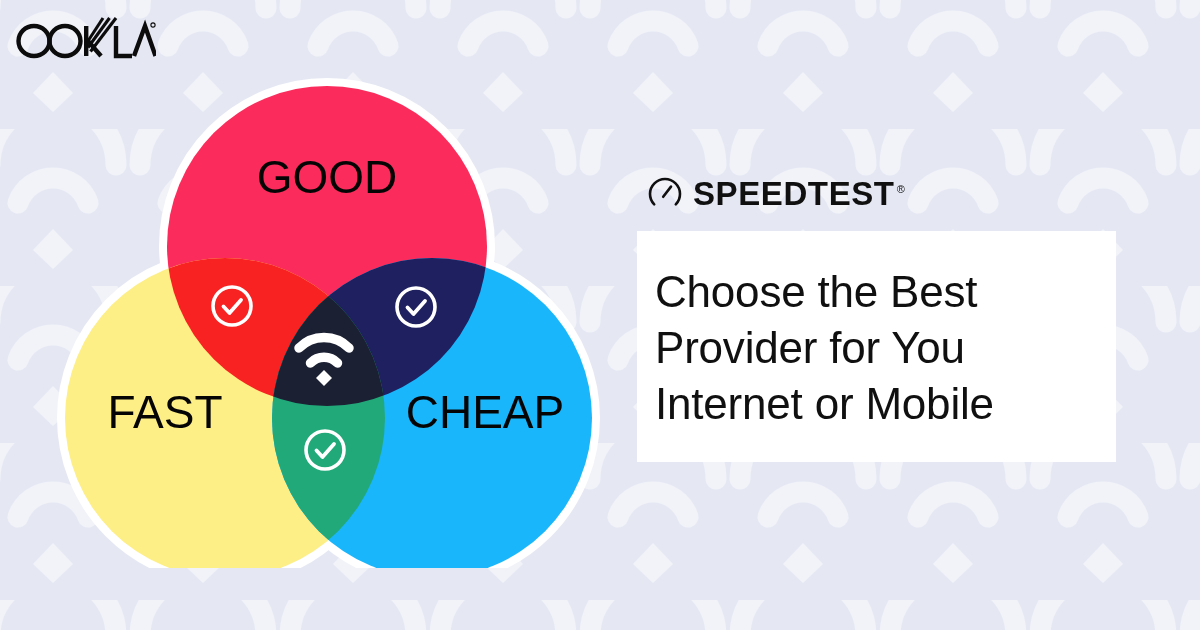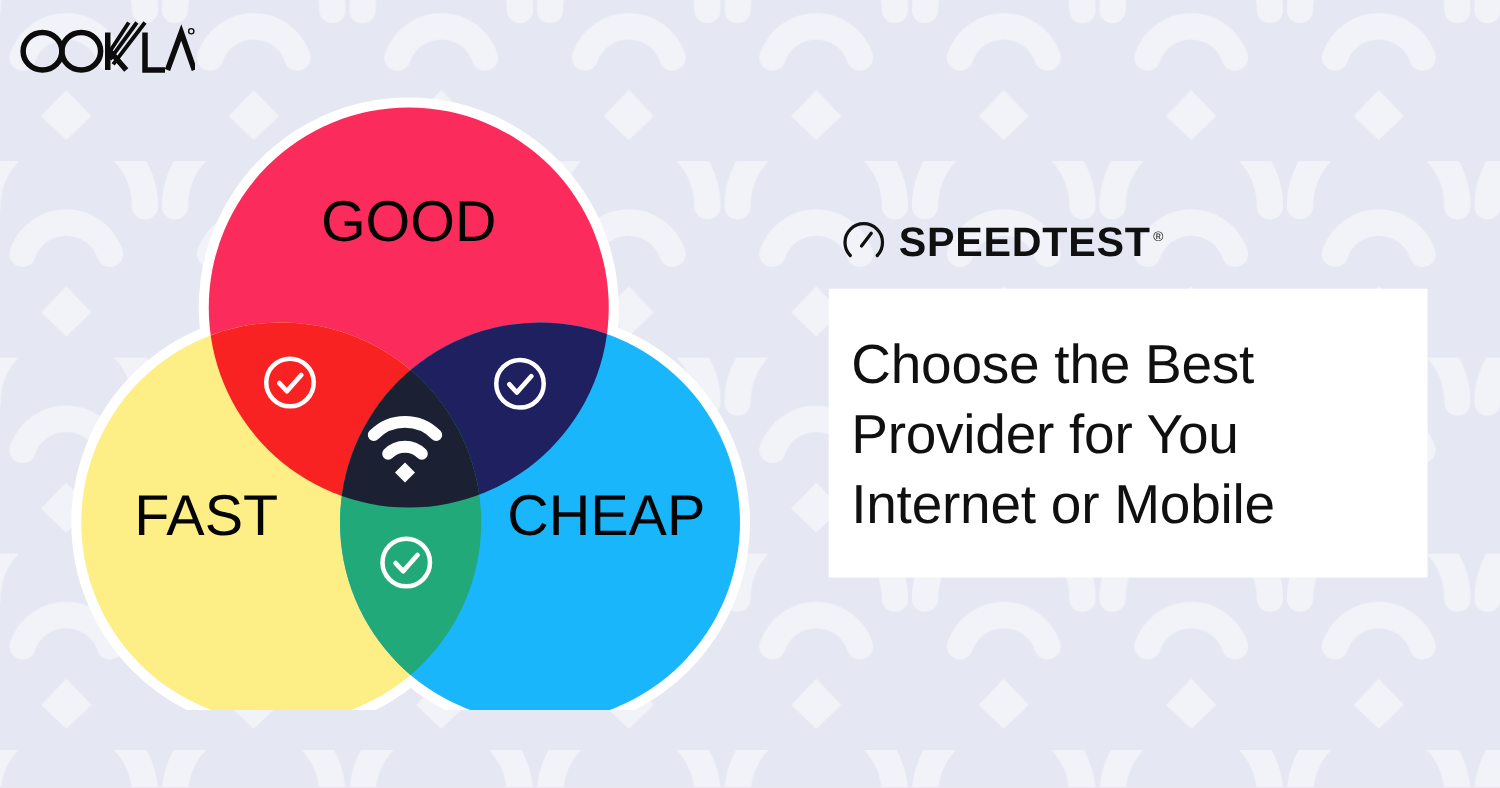--- a/index.html
+++ b/index.html
@@ -4,21 +4,21 @@
 <style>
   * { margin:0; padding:0; box-sizing:border-box; }
   html, body {
     width:1200px; height:630px;
     font-family:"Liberation Sans", sans-serif;
     overflow:hidden;
   }
   #stage {
     position:relative;
     width:1200px; height:630px;
-    background:#f9a8d4;
+    background:#a21caf;
     overflow:hidden;
   }
   
   #bg-pattern {
     position:absolute; inset:0;
     z-index:0;
   }
   #bg-pattern svg { display:block; width:1200px; height:630px; }
 
   
@@ -38,21 +38,21 @@
   #venn svg { display:block; width:560px; height:500px; }
   .venn-label {
     font-family:"Liberation Sans", sans-serif;
     font-weight:400;
     fill:#050505;
     text-anchor:middle;
   }
 
   
   #right-col {
-    position:absolute; left:663px; top:170px;
+    position:absolute; left:637px; top:170px;
     z-index:4;
     width:490px;
   }
   #speedtest-logo {
     display:flex; align-items:center;
     height:46px;
     margin-left:11px;
     margin-bottom:15px;
   }
   #speedtest-gauge { width:34px; height:34px; margin-right:11px; flex:none; }

